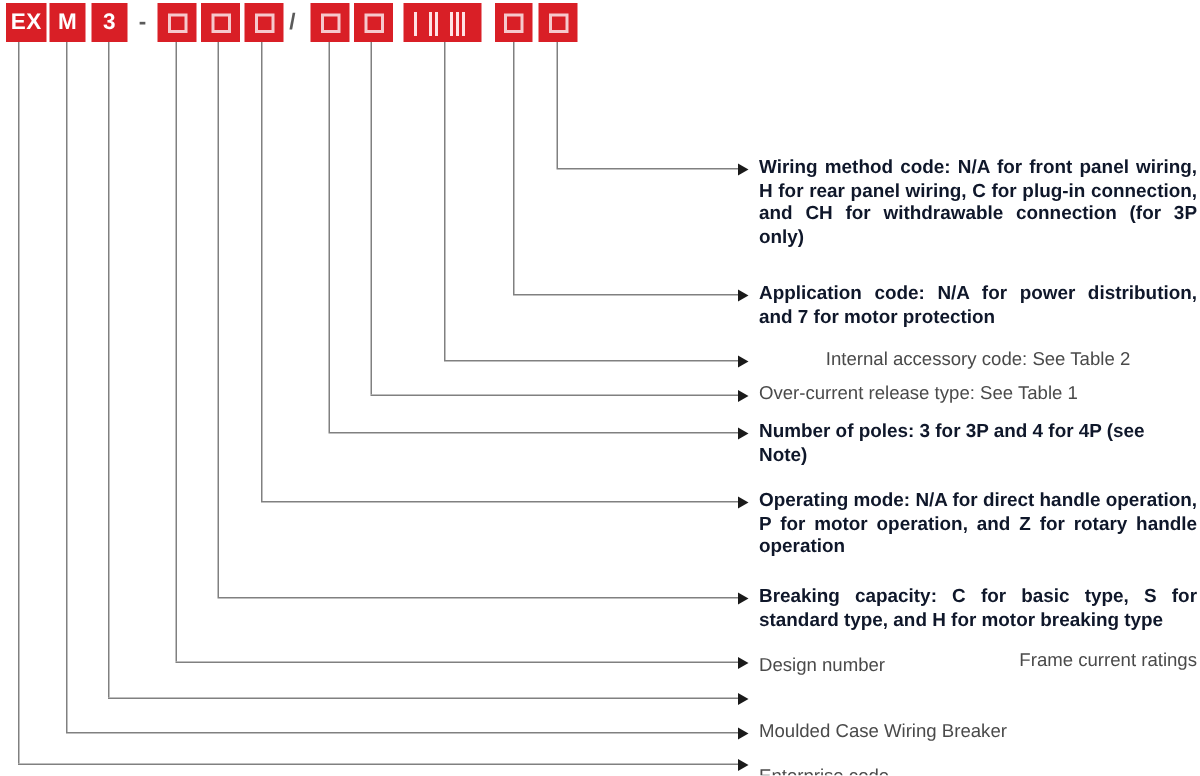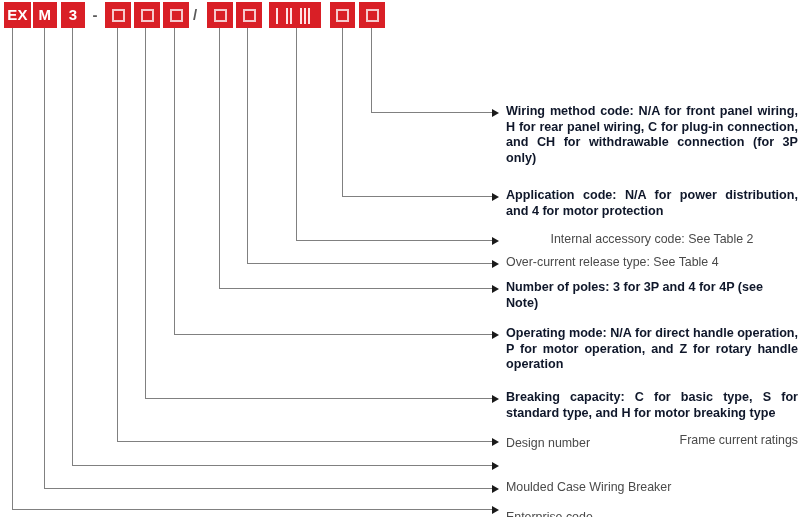--- a/index.html
+++ b/index.html
@@ -169,23 +169,23 @@
       <div class="arrow" style="left: 492px; top: 461.5px;"></div>
       <div class="vline" style="left: 44px; top: 28px; height: 460px;"></div>
       <div class="hline" style="left: 44px; top: 488px; width: 448px;"></div>
       <div class="arrow" style="left: 492px; top: 484.5px;"></div>
       <div class="vline" style="left: 12px; top: 28px; height: 481px;"></div>
       <div class="hline" style="left: 12px; top: 509px; width: 480px;"></div>
       <div class="arrow" style="left: 492px; top: 505.5px;"></div>
     </div>
   <div id="descriptions">
       <div class="desc" style="top: 104px;">Wiring method code: N/A for front panel wiring, H for rear panel wiring, C for plug-in connection, and CH for withdrawable connection (for 3P only)</div>
-      <div class="desc" style="top: 188px;">Application code: N/A for power distribution, and 4 for motor protection</div>
+      <div class="desc" style="top: 188px;">Application code: N/A for power distribution, and 7 for motor protection</div>
       <div class="desc light" style="top: 232px; text-align: center;">Internal accessory code: See Table 2</div>
-      <div class="desc light" style="top: 255px;">Over-current release type: See Table 4</div>
+      <div class="desc light" style="top: 255px;">Over-current release type: See Table 1</div>
       <div class="desc plain" style="top: 280px;">Number of poles: 3 for 3P and 4 for 4P (see Note)</div>
       <div class="desc" style="top: 326px;">Operating mode: N/A for direct handle operation, P for motor operation, and Z for rotary handle operation</div>
       <div class="desc" style="top: 390px;">Breaking capacity: C for basic type, S for standard type, and H for motor breaking type</div>
       <div class="desc light" style="top: 433px; text-align: right;">Frame current ratings</div>
       <div class="desc light" style="top: 436px;">Design number</div>
       <div class="desc light" style="top: 480px;">Moulded Case Wiring Breaker</div>
       <div class="desc light" style="top: 510px;">Enterprise code</div>
     </div>
 
 </div>

